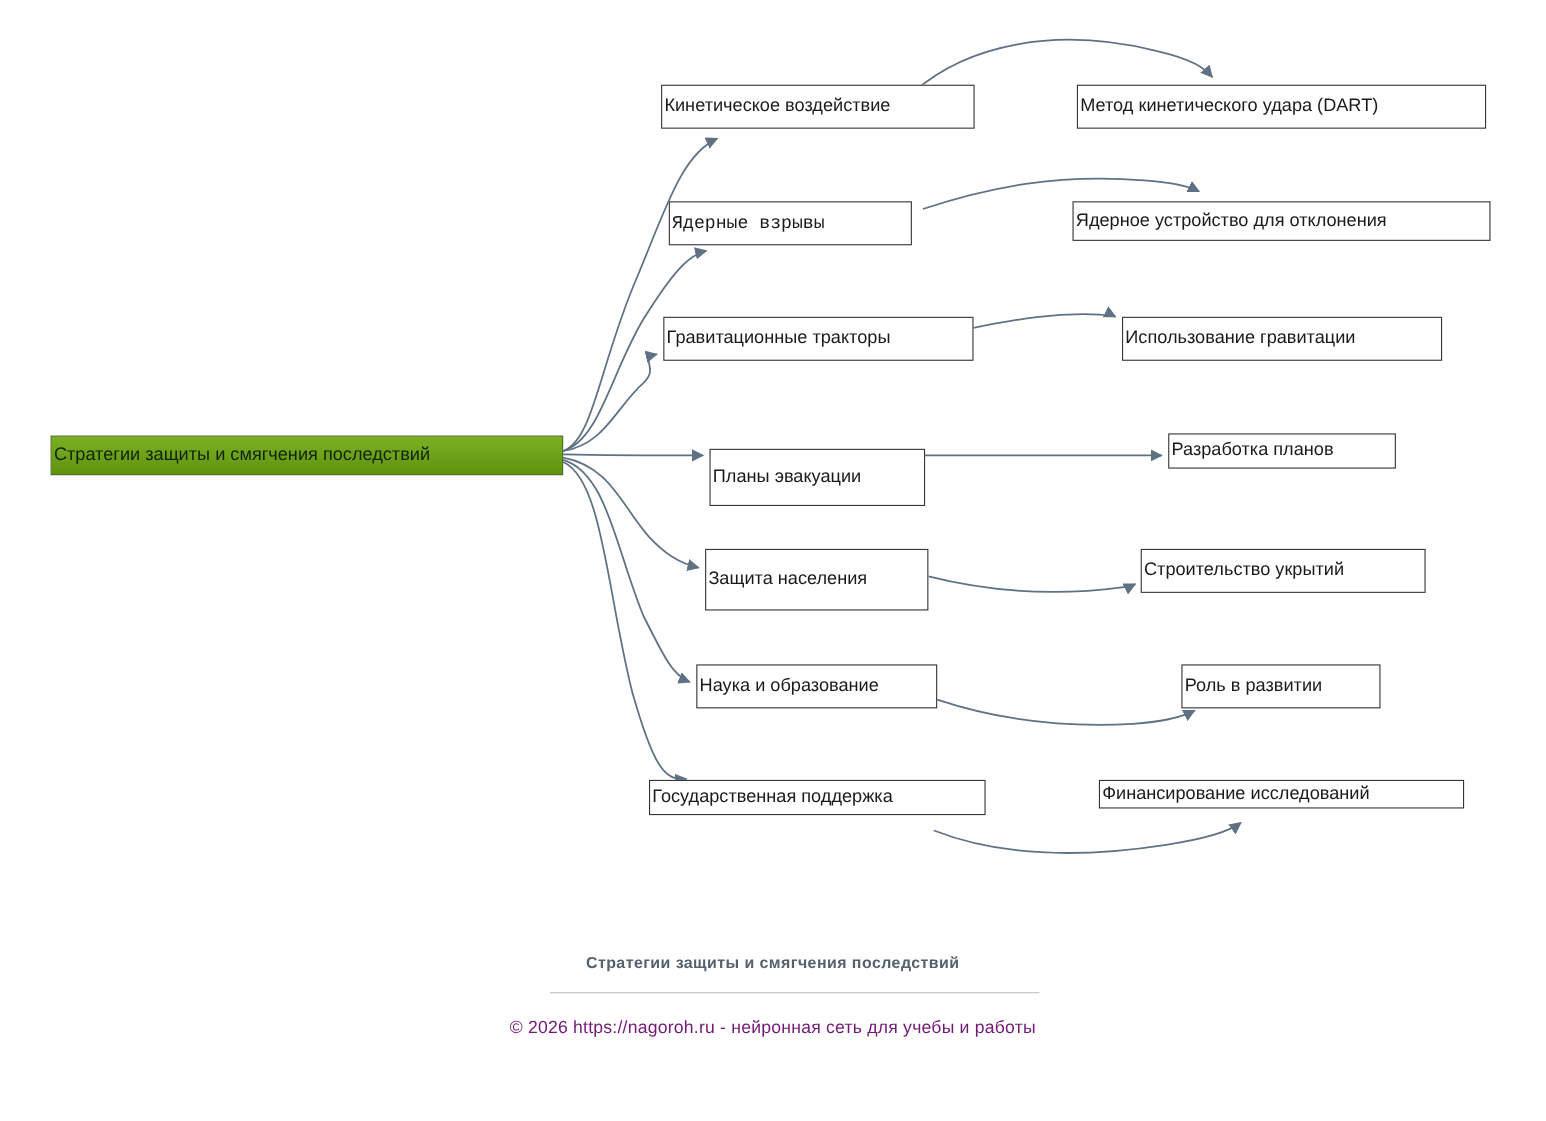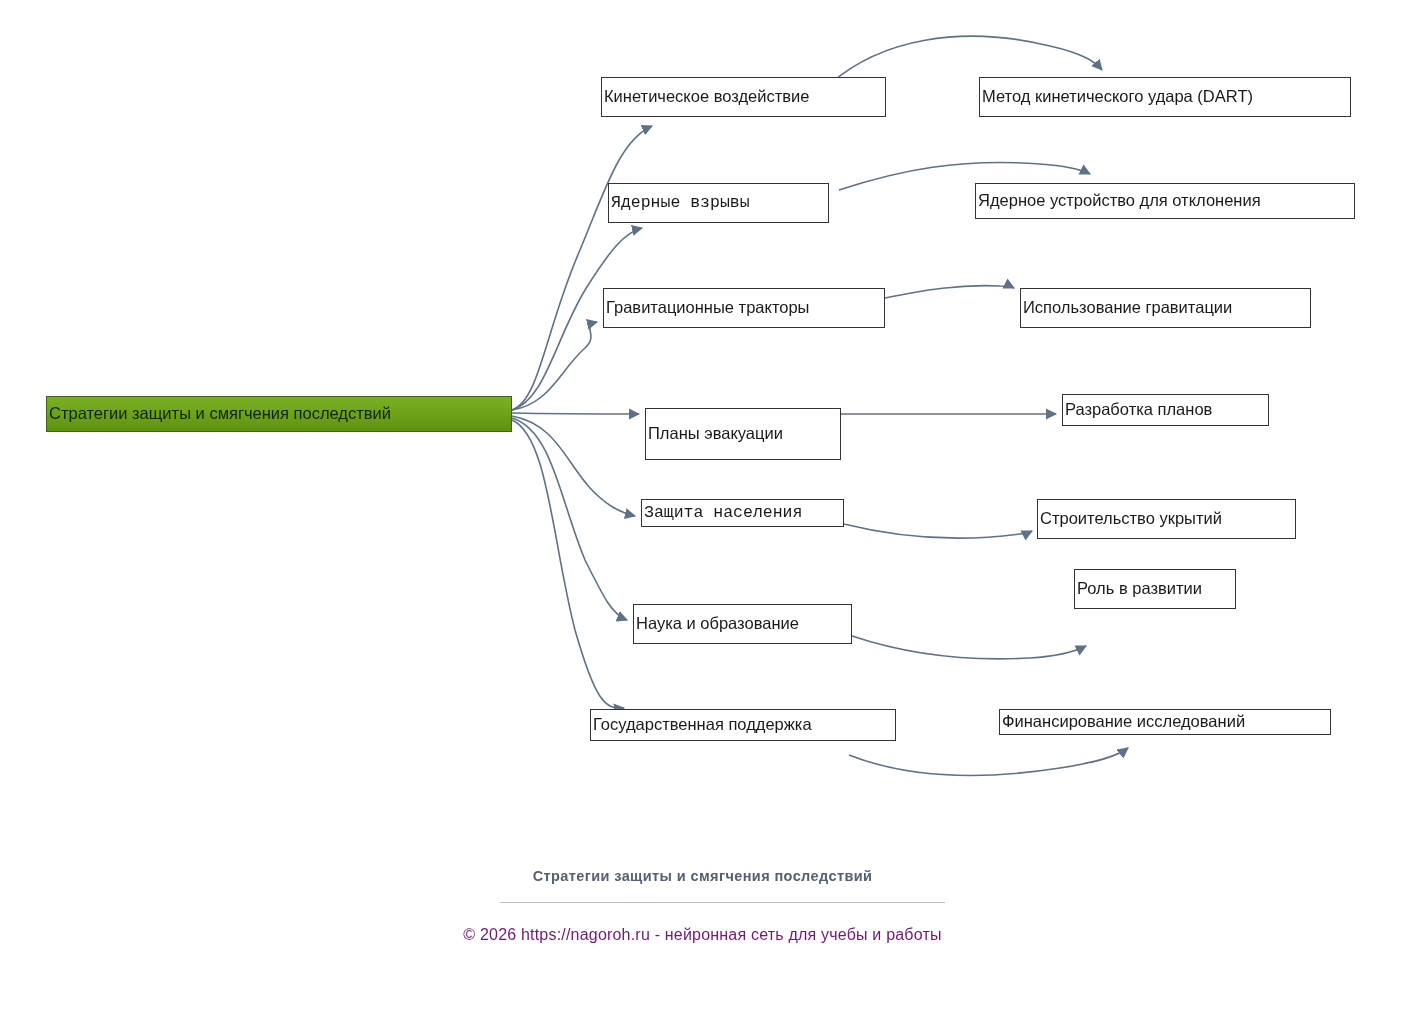--- a/index.html
+++ b/index.html
@@ -122,31 +122,31 @@
   <span>Использование гравитации</span>
 </div>
 
 <div class="node" style="left:645px; top:408px; width:196px; height:52px;">
   <span>Планы эвакуации</span>
 </div>
 <div class="node" style="left:1062px; top:394px; width:207px; height:32px;">
   <span>Разработка планов</span>
 </div>
 
-<div class="node" style="left:641px; top:499px; width:203px; height:28px;font-family:Liberation Mono, monospace;">
+<div class="node" style="left:641px; top:499px; width:203px; height:56px;">
   <span>Защита населения</span>
 </div>
 <div class="node" style="left:1037px; top:499px; width:259px; height:40px;">
   <span>Строительство укрытий</span>
 </div>
 
 <div class="node" style="left:633px; top:604px; width:219px; height:40px;">
   <span>Наука и образование</span>
 </div>
-<div class="node" style="left:1074px; top:569px; width:162px; height:40px;">
+<div class="node" style="left:1074px; top:604px; width:181px; height:40px;">
   <span>Роль в развитии</span>
 </div>
 
 <div class="node" style="left:590px; top:709px; width:306px; height:32px;">
   <span>Государственная поддержка</span>
 </div>
 <div class="node" style="left:999px; top:709px; width:332px; height:26px;">
   <span>Финансирование исследований</span>
 </div>
 

